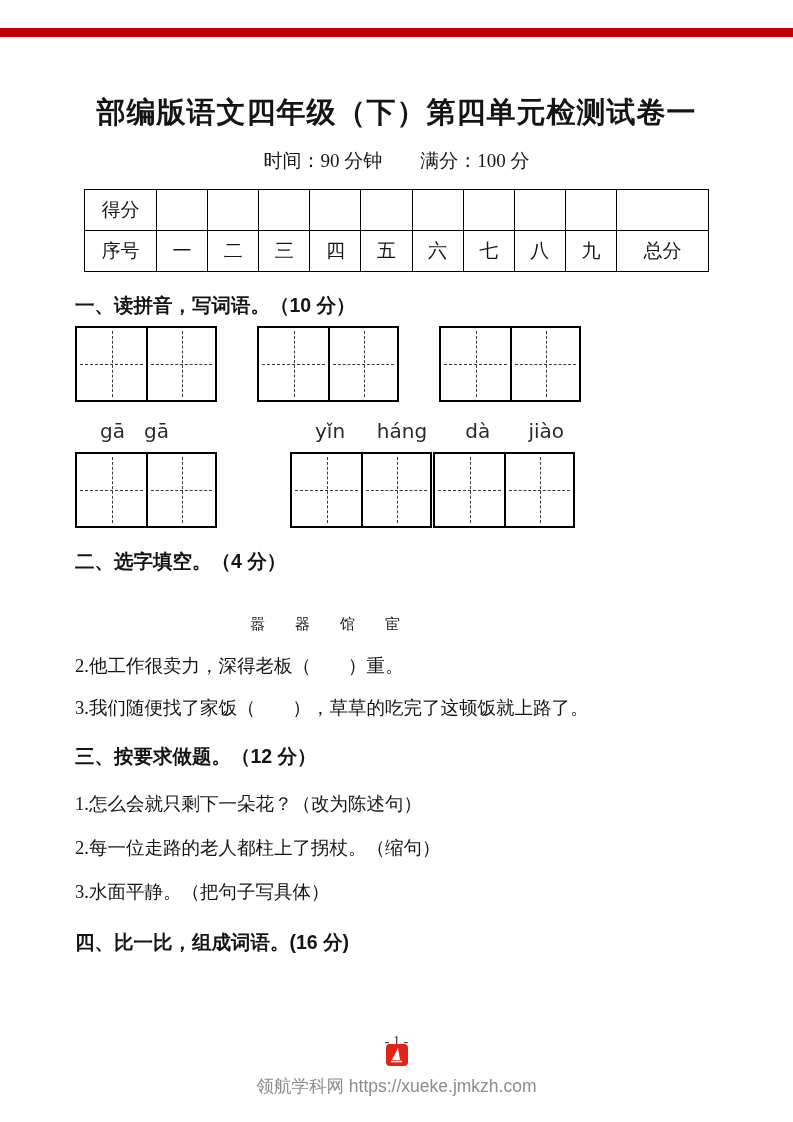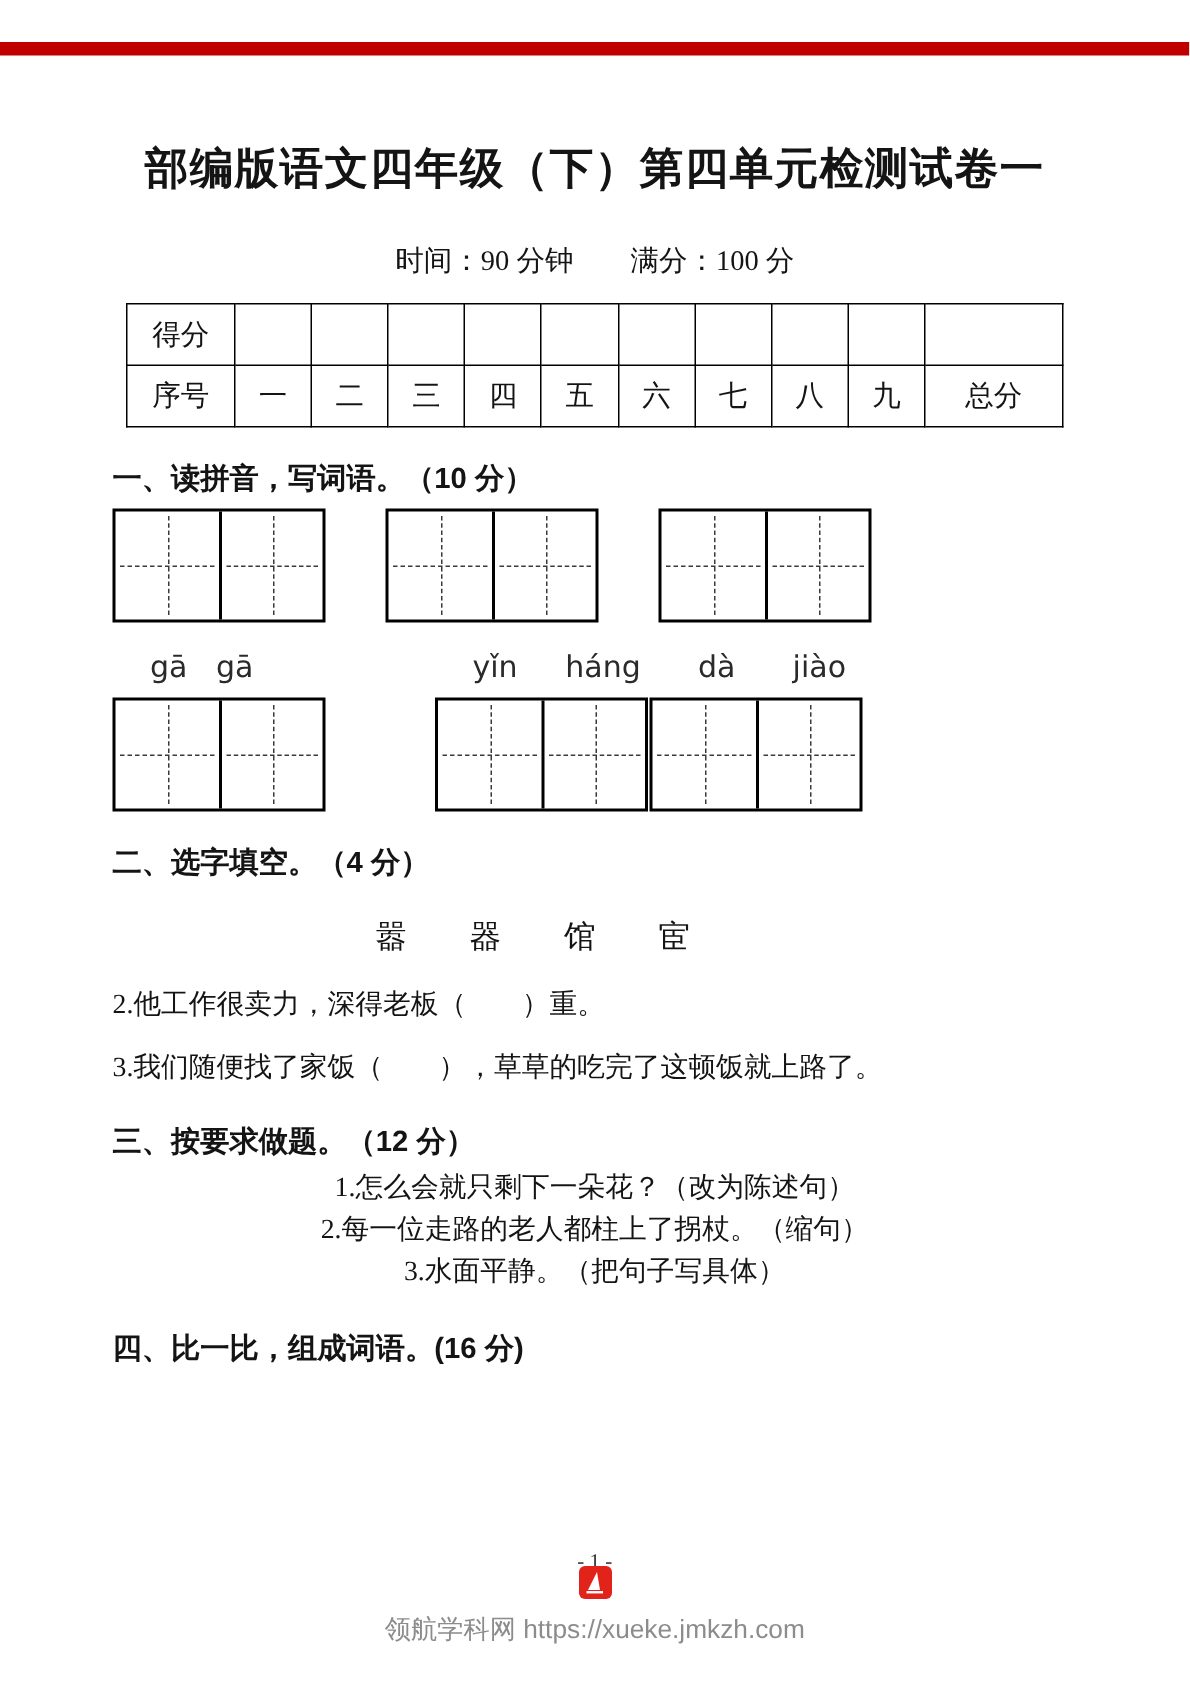--- a/index.html
+++ b/index.html
@@ -21,21 +21,21 @@
   .content { position:absolute; top:37px; left:0; width:100%; padding:0 75px; }
 
   .title {
     margin-top:56px;
     text-align:center;
     font-size:29px; font-weight:bold;
     font-family:"Liberation Sans","DejaVu Sans",sans-serif;
     letter-spacing:1px;
   }
   .meta {
-    margin-top:28px;
+    margin-top:15px;
     text-align:center;
     font-size:19px;
     white-space:pre;
   }
 
   table.score-table {
     margin:15px auto 0;
     border-collapse:collapse;
     width:625px;
     table-layout:fixed;
@@ -73,32 +73,32 @@
   .tzg-cell::before {
     content:""; position:absolute; left:3px; right:3px; top:50%;
     border-top:1.5px dashed #3a3a3a;
   }
   .tzg-cell::after {
     content:""; position:absolute; top:3px; bottom:3px; left:50%;
     border-left:1.5px dashed #3a3a3a;
   }
 
   .choices {
-    margin-top:22px;
+    margin-top:40px;
     margin-left:175px;
-    font-size:21px;
+    font-size:15px;
     white-space:pre;
   }
   .q-item {
     margin-top:22px;
     font-size:18.5px;
     white-space:pre-wrap;
     line-height:1.1;
   }
-  .q-item.tall { margin-top:8px;text-align:center; }
+  .q-item.tall { margin-top:24px; }
 
   .page-num {
     position:absolute; bottom:72px; left:0; width:100%;
     text-align:center; font-size:14px; color:#333;
   }
   .site-footer {
     position:absolute; bottom:24px; left:0; width:100%;
     display:flex; justify-content:center; align-items:center; gap:8px;
     color:#8c8c8c; font-size:17.5px;
     font-family:"Liberation Sans","DejaVu Sans",sans-serif;

